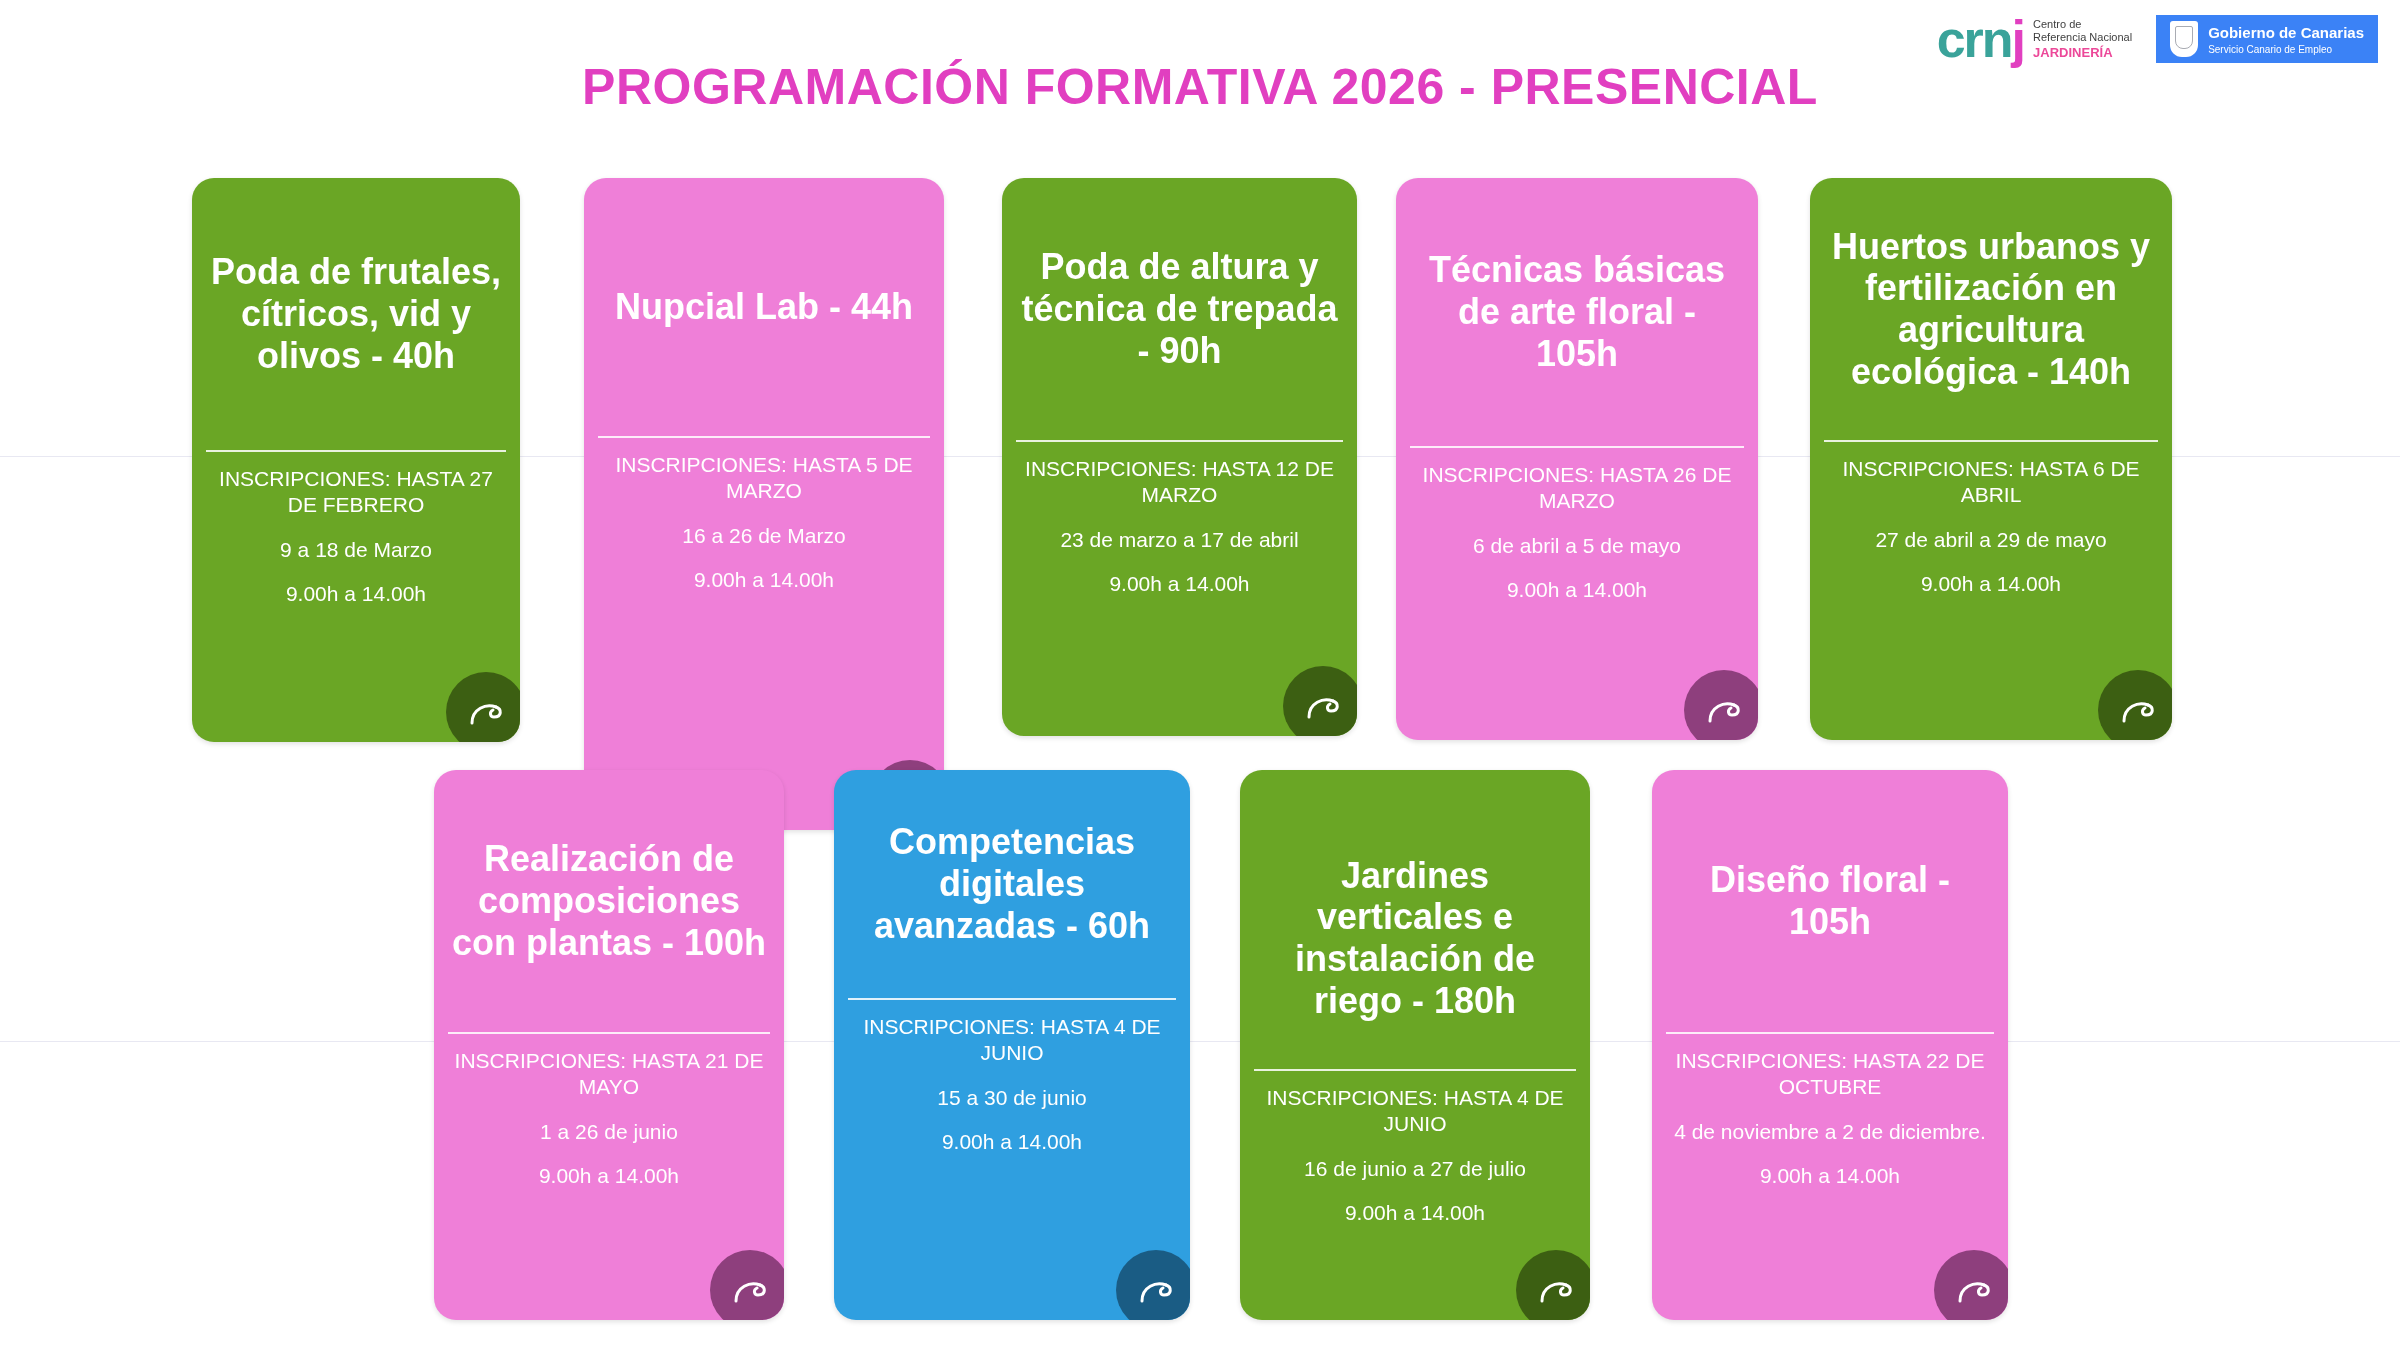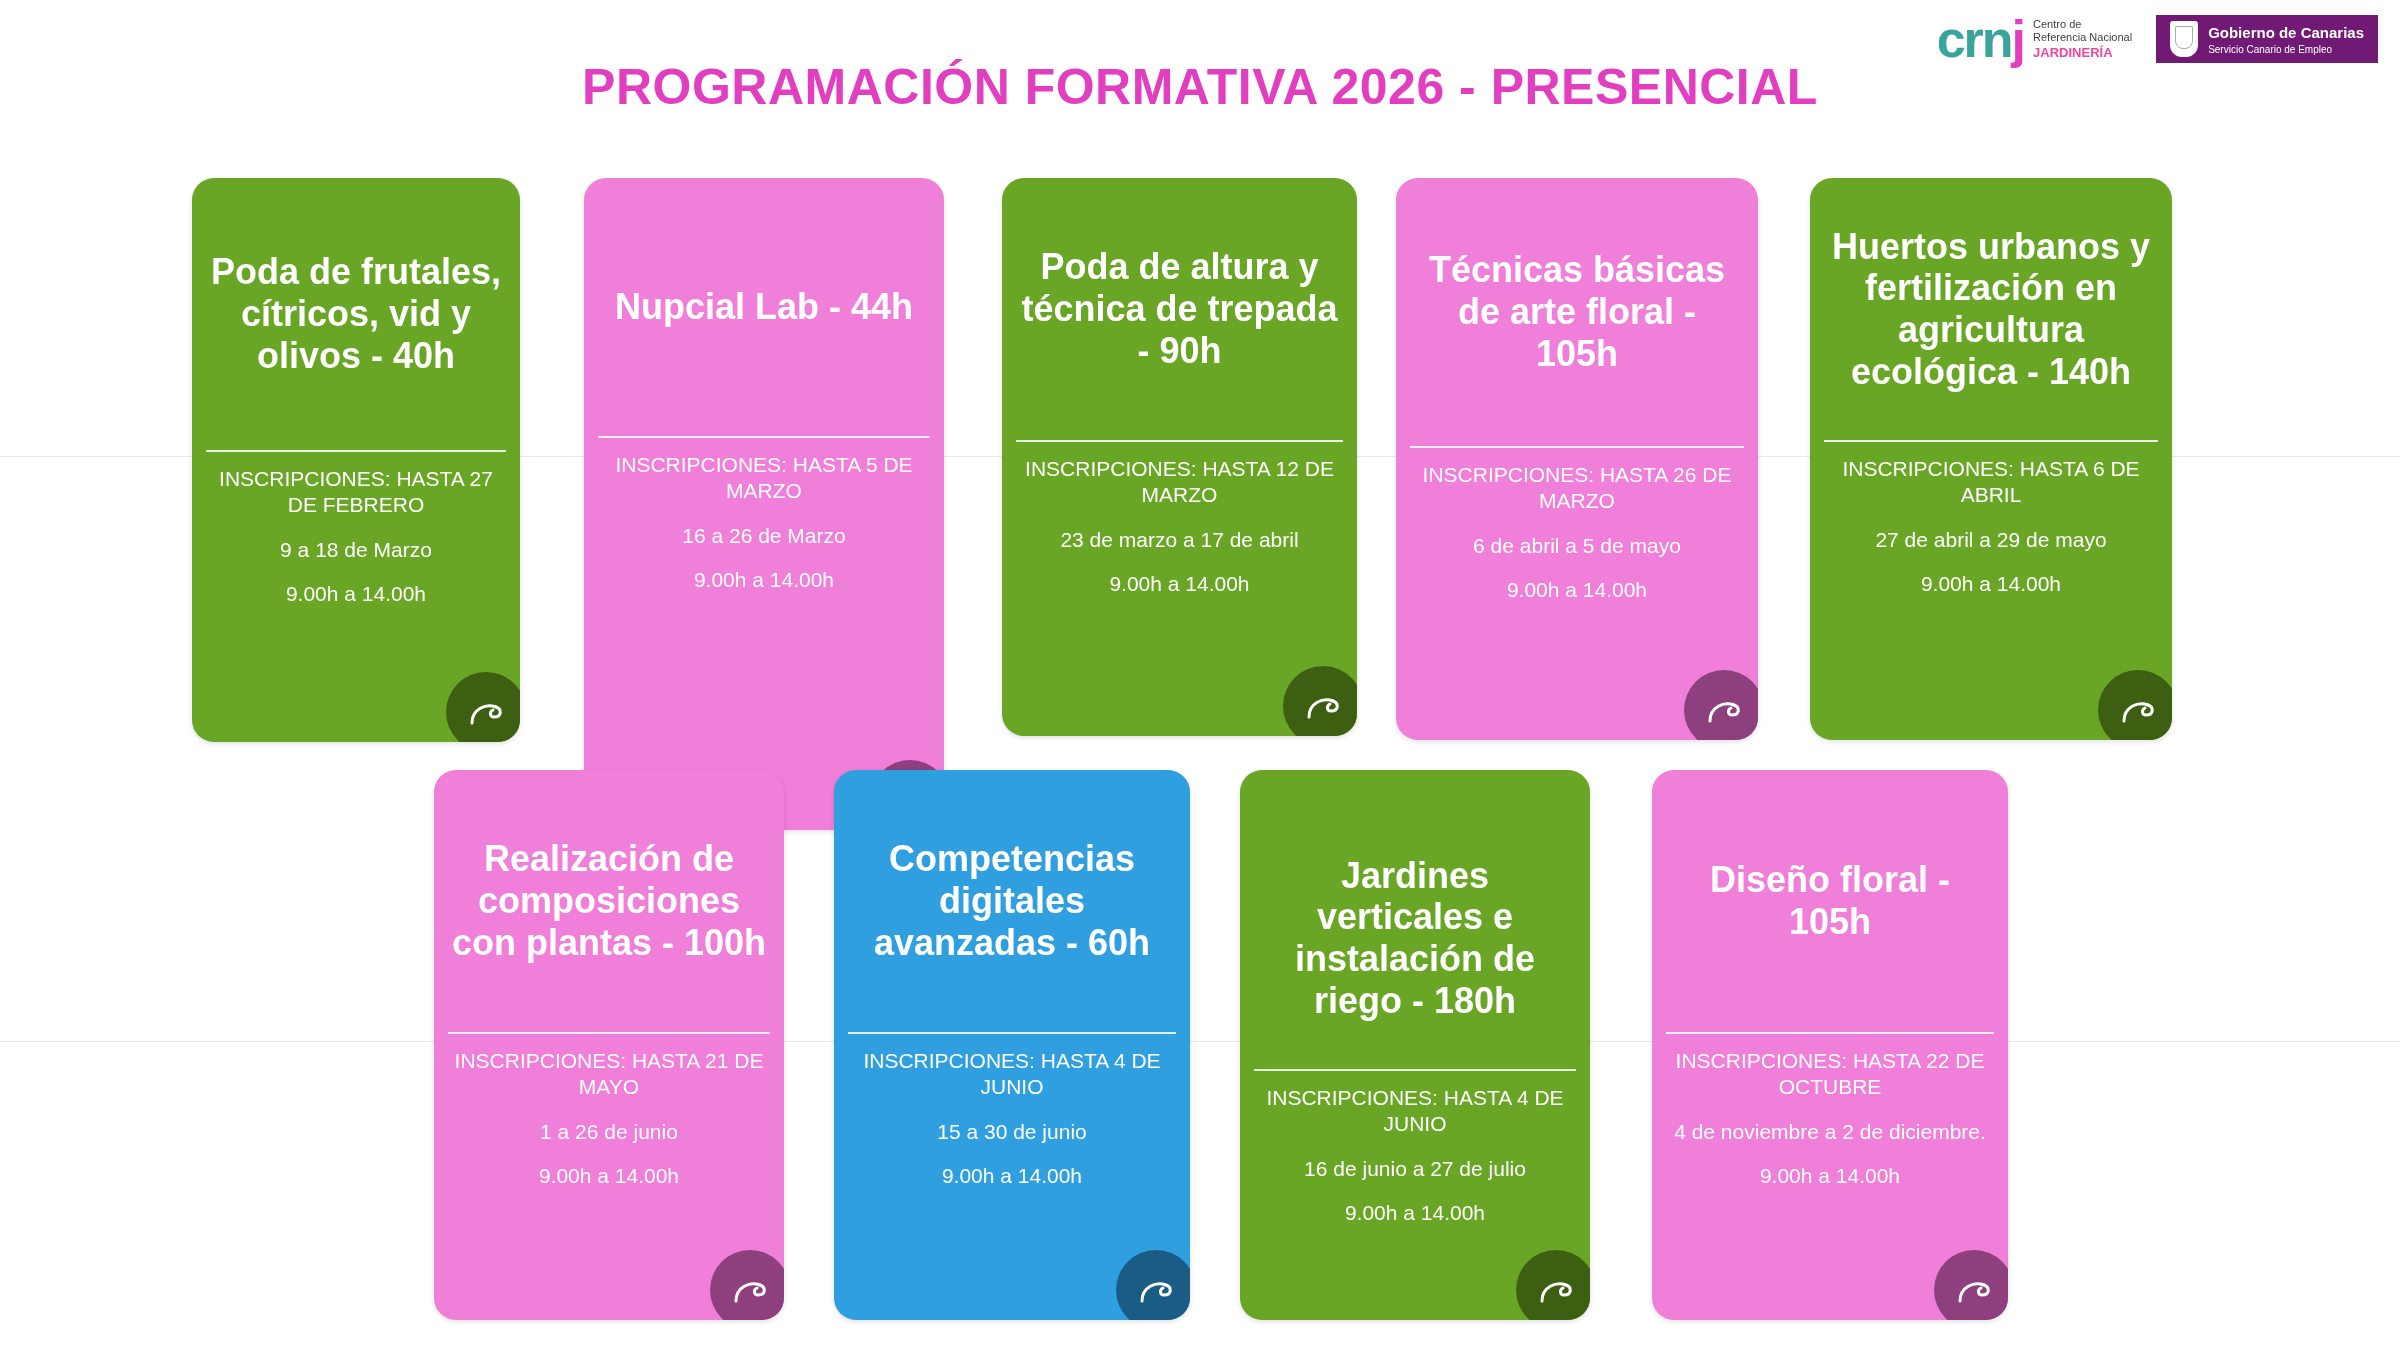--- a/index.html
+++ b/index.html
@@ -79,21 +79,21 @@
   .logo-crnj .crnj-text .big {
     font-weight: bold;
     font-size: 13px;
     color: #ec4899;
   }
 
   .logo-gob {
     display: flex;
     align-items: center;
     gap: 10px;
-    background: #701a75;
+    background: #3b82f6;
     padding: 9px 14px;
     min-width: 220px;
     height: 48px;
     box-sizing: border-box;
   }
   .logo-gob .shield {
     width: 28px;
     height: 36px;
     background: #ffffff;
     border-radius: 3px 3px 12px 12px;
@@ -309,21 +309,21 @@
   </div>
   <div class="corner-badge badge-pink">
     <svg width="40" height="34" viewBox="0 0 40 34" fill="none" stroke="#ffffff" stroke-width="3" stroke-linecap="round">
       <path d="M6 28 C6 14, 20 8, 30 12"></path>
       <path d="M30 12 C36 14, 36 22, 28 22 C24 22, 23 17, 27 15"></path>
     </svg>
   </div>
 </div>
 
 <div class="card blue" style="left:834px; top:770px; width:356px; height:550px;">
-  <div class="title" style="height:262px; font-size:36px;">Competencias digitales avanzadas - 60h</div>
+  <div class="title" style="height:228px; font-size:36px;">Competencias digitales avanzadas - 60h</div>
   <div class="divider"></div>
   <div class="body">
     <div class="insc">INSCRIPCIONES: HASTA 4 DE JUNIO</div>
     <div class="dates">15 a 30 de junio</div>
     <div class="hours">9.00h a 14.00h</div>
   </div>
   <div class="corner-badge badge-blue">
     <svg width="40" height="34" viewBox="0 0 40 34" fill="none" stroke="#ffffff" stroke-width="3" stroke-linecap="round">
       <path d="M6 28 C6 14, 20 8, 30 12"></path>
       <path d="M30 12 C36 14, 36 22, 28 22 C24 22, 23 17, 27 15"></path>

